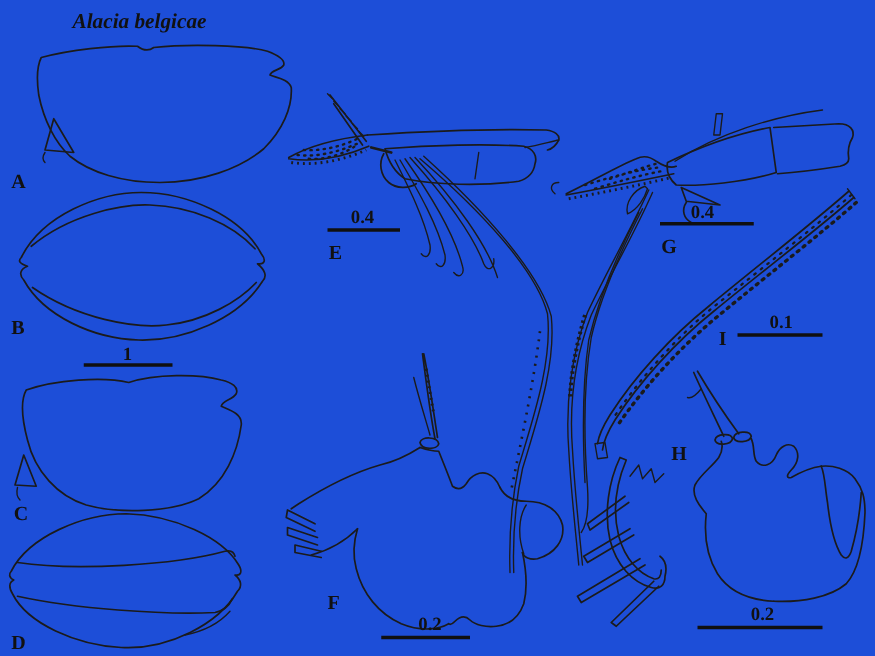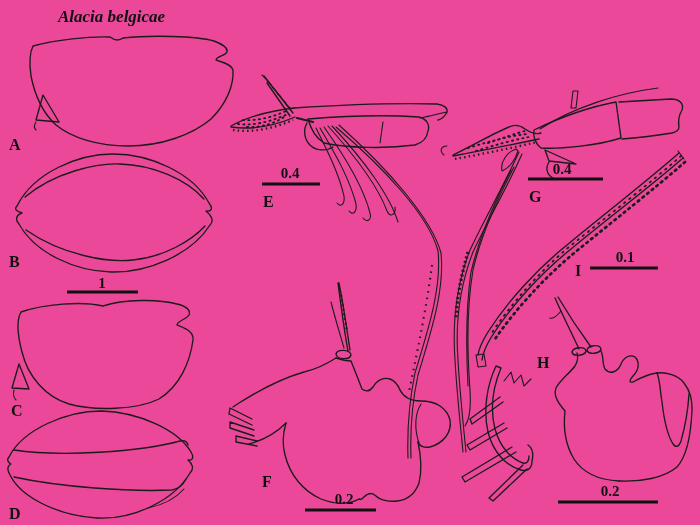--- a/index.html
+++ b/index.html
@@ -1,17 +1,17 @@
 <!DOCTYPE html>
 <html><head>
 <meta charset="utf-8">
 <style>
   html,body{margin:0;padding:0;background:#fff;}
   .stage{
-    position:relative;width:700px;height:525px;background:#ec4899;overflow:hidden;
+    position:relative;width:700px;height:525px;background:#1d4ed8;overflow:hidden;
     font-family:"Liberation Serif", serif;
   }
   .stage svg{position:absolute;left:0;top:0;}
   .ink{stroke:#1b1b1b;fill:none;stroke-width:1.35;stroke-linecap:round;stroke-linejoin:round;}
   .thin{stroke-width:1.1;}
   .thick{stroke-width:2.2;}
   .bar{stroke:#101010;stroke-width:2.8;fill:none;}
   .fringe{stroke:#1b1b1b;fill:none;stroke-width:2.3;stroke-dasharray:1.5 3.2;stroke-linecap:butt;}
   .stip{stroke:#1b1b1b;fill:none;stroke-width:1.9;stroke-dasharray:1.1 4.2;stroke-linecap:round;}
   .dent{stroke:#1b1b1b;fill:none;stroke-width:2.7;stroke-dasharray:1.6 4.4;stroke-linecap:round;}

